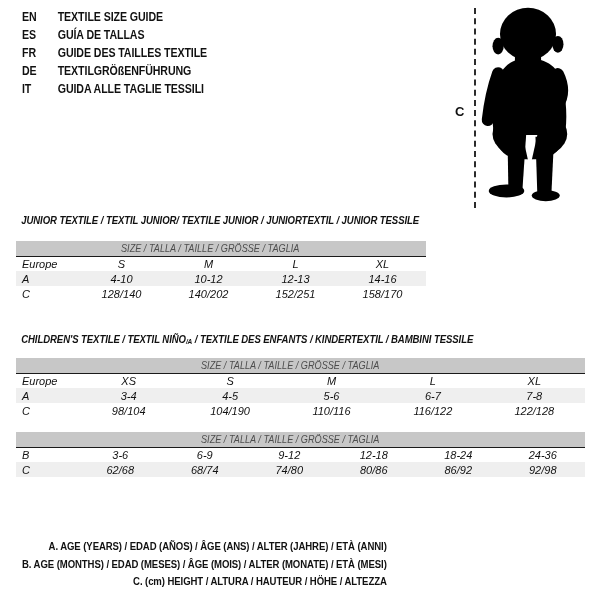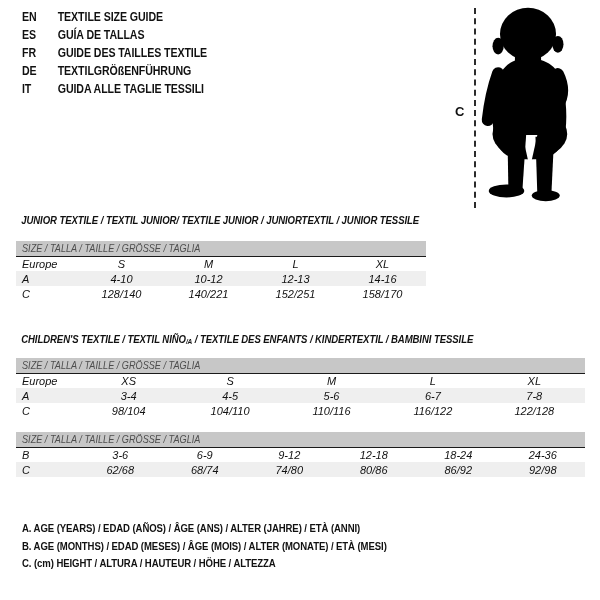--- a/index.html
+++ b/index.html
@@ -57,33 +57,33 @@
   #sec-babies   table { margin-top: 12px; }
 
   table {
     width: 100%; border-collapse: collapse; table-layout: fixed;
     font-size: 11px; color: #111;
   }
   col.c-lbl { width: 62px; }
   th.size-h {
     background: #c7c7c7;
     border-bottom: 1.6px solid #1a1a1a;
-    font-weight: 400; text-align: left;
+    font-weight: 400; text-align: center;
     height: 15px; padding: 0 0 0 6px;
   }
   th.size-h .size-label {
     display: inline-block; font-size: 10.5px; color: #4d4d4d;
     transform: scaleX(0.87); transform-origin: 0 50%; white-space: nowrap;
   }
   td { text-align: center; height: 15px; padding: 0; font-weight: 400; }
   td.lbl { text-align: left; padding-left: 6px; }
   tr.alt { background: #efefef; }
 
   
-  .notes { position: absolute; left: 22px; top: 520px; }
+  .notes { position: absolute; left: 22px; top: 538px; text-align: right; }
   .note {
     font-weight: 700; font-size: 11px; line-height: 17.5px; letter-spacing: -0.1px;
     transform: scaleX(0.87); transform-origin: 0 50%; white-space: nowrap;
   }
 </style>
 </head>
 <body>
 
 <div class="page">
 
@@ -164,21 +164,21 @@
         <tr class="alt">
           <td class="lbl">A</td>
           <td>4-10</td>
           <td>10-12</td>
           <td>12-13</td>
           <td>14-16</td>
         </tr>
         <tr>
           <td class="lbl">C</td>
           <td>128/140</td>
-          <td>140/221</td>
+          <td>140/202</td>
           <td>152/251</td>
           <td>158/170</td>
         </tr>
       </tbody>
     </table>
   </section>
 
   <section id="sec-children" class="sec">
     <h2 class="cond"><span>CHILDREN'S TEXTILE / TEXTIL NIÑO</span><span class="subsm">/A</span><span> / TEXTILE DES ENFANTS / KINDERTEXTIL / BAMBINI TESSILE</span></h2>
     <table>
@@ -210,21 +210,21 @@
           <td class="lbl">A</td>
           <td>3-4</td>
           <td>4-5</td>
           <td>5-6</td>
           <td>6-7</td>
           <td>7-8</td>
         </tr>
         <tr>
           <td class="lbl">C</td>
           <td>98/104</td>
-          <td>104/110</td>
+          <td>104/190</td>
           <td>110/116</td>
           <td>116/122</td>
           <td>122/128</td>
         </tr>
       </tbody>
     </table>
   </section>
 
   <section id="sec-babies" class="sec">
     <table>

